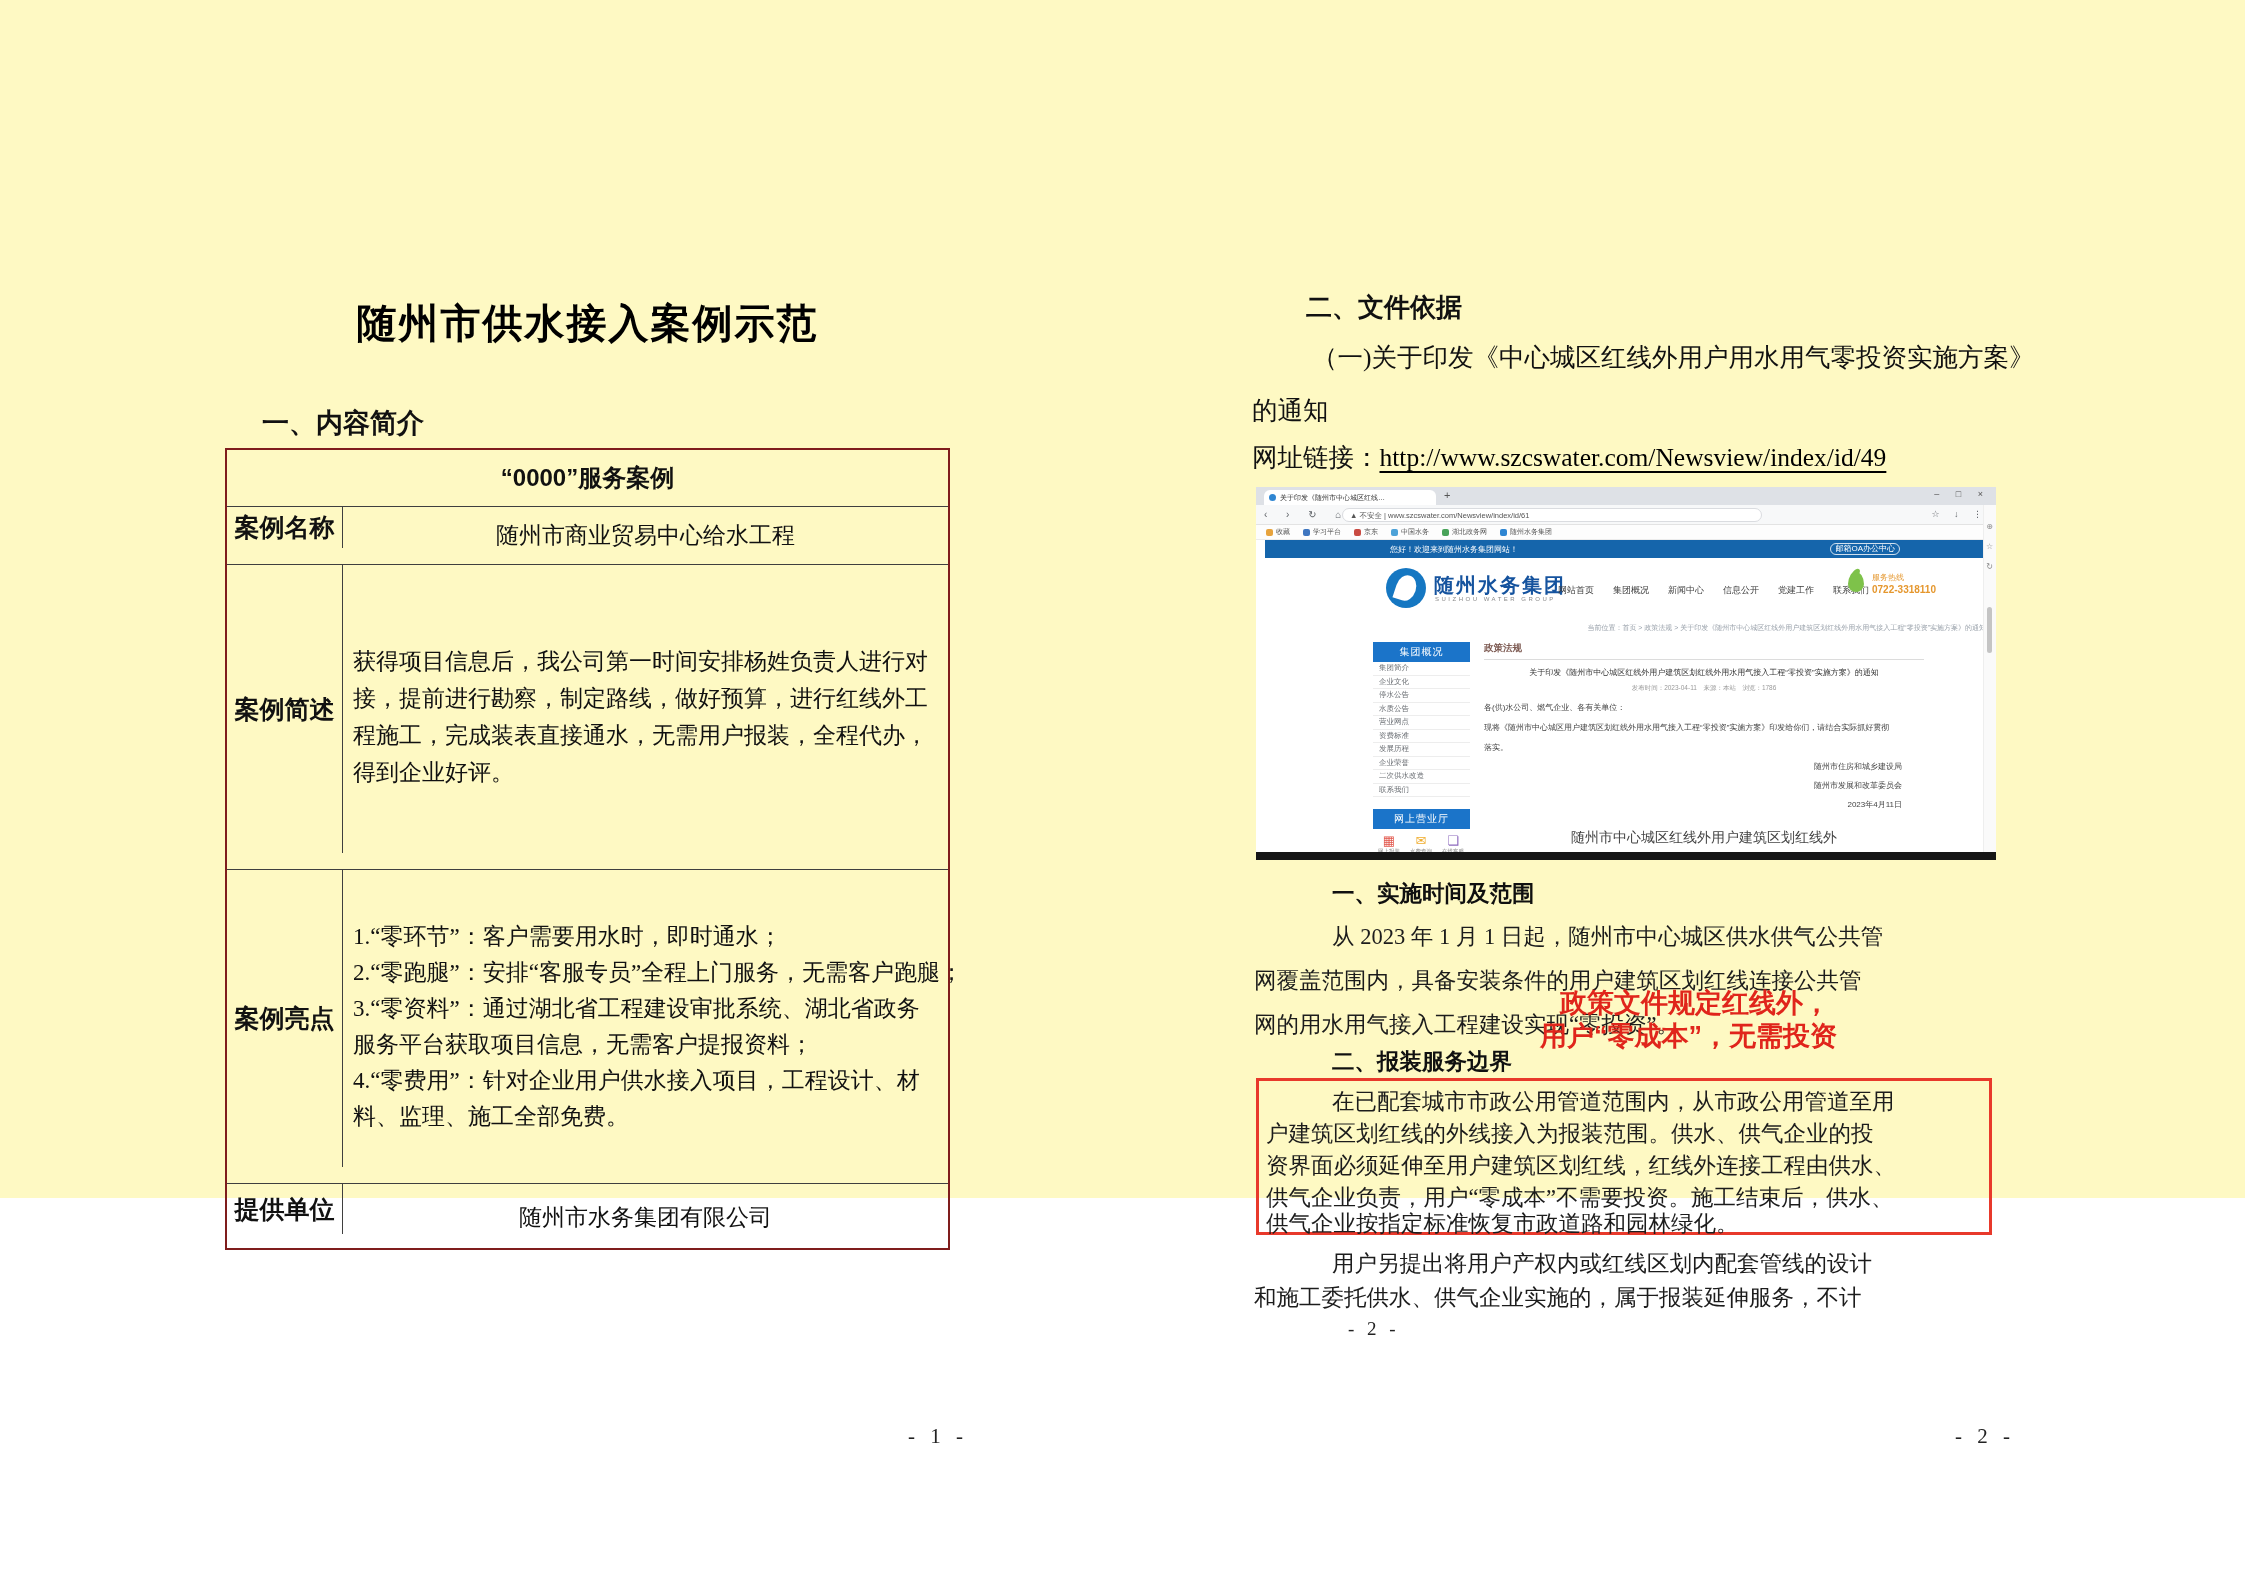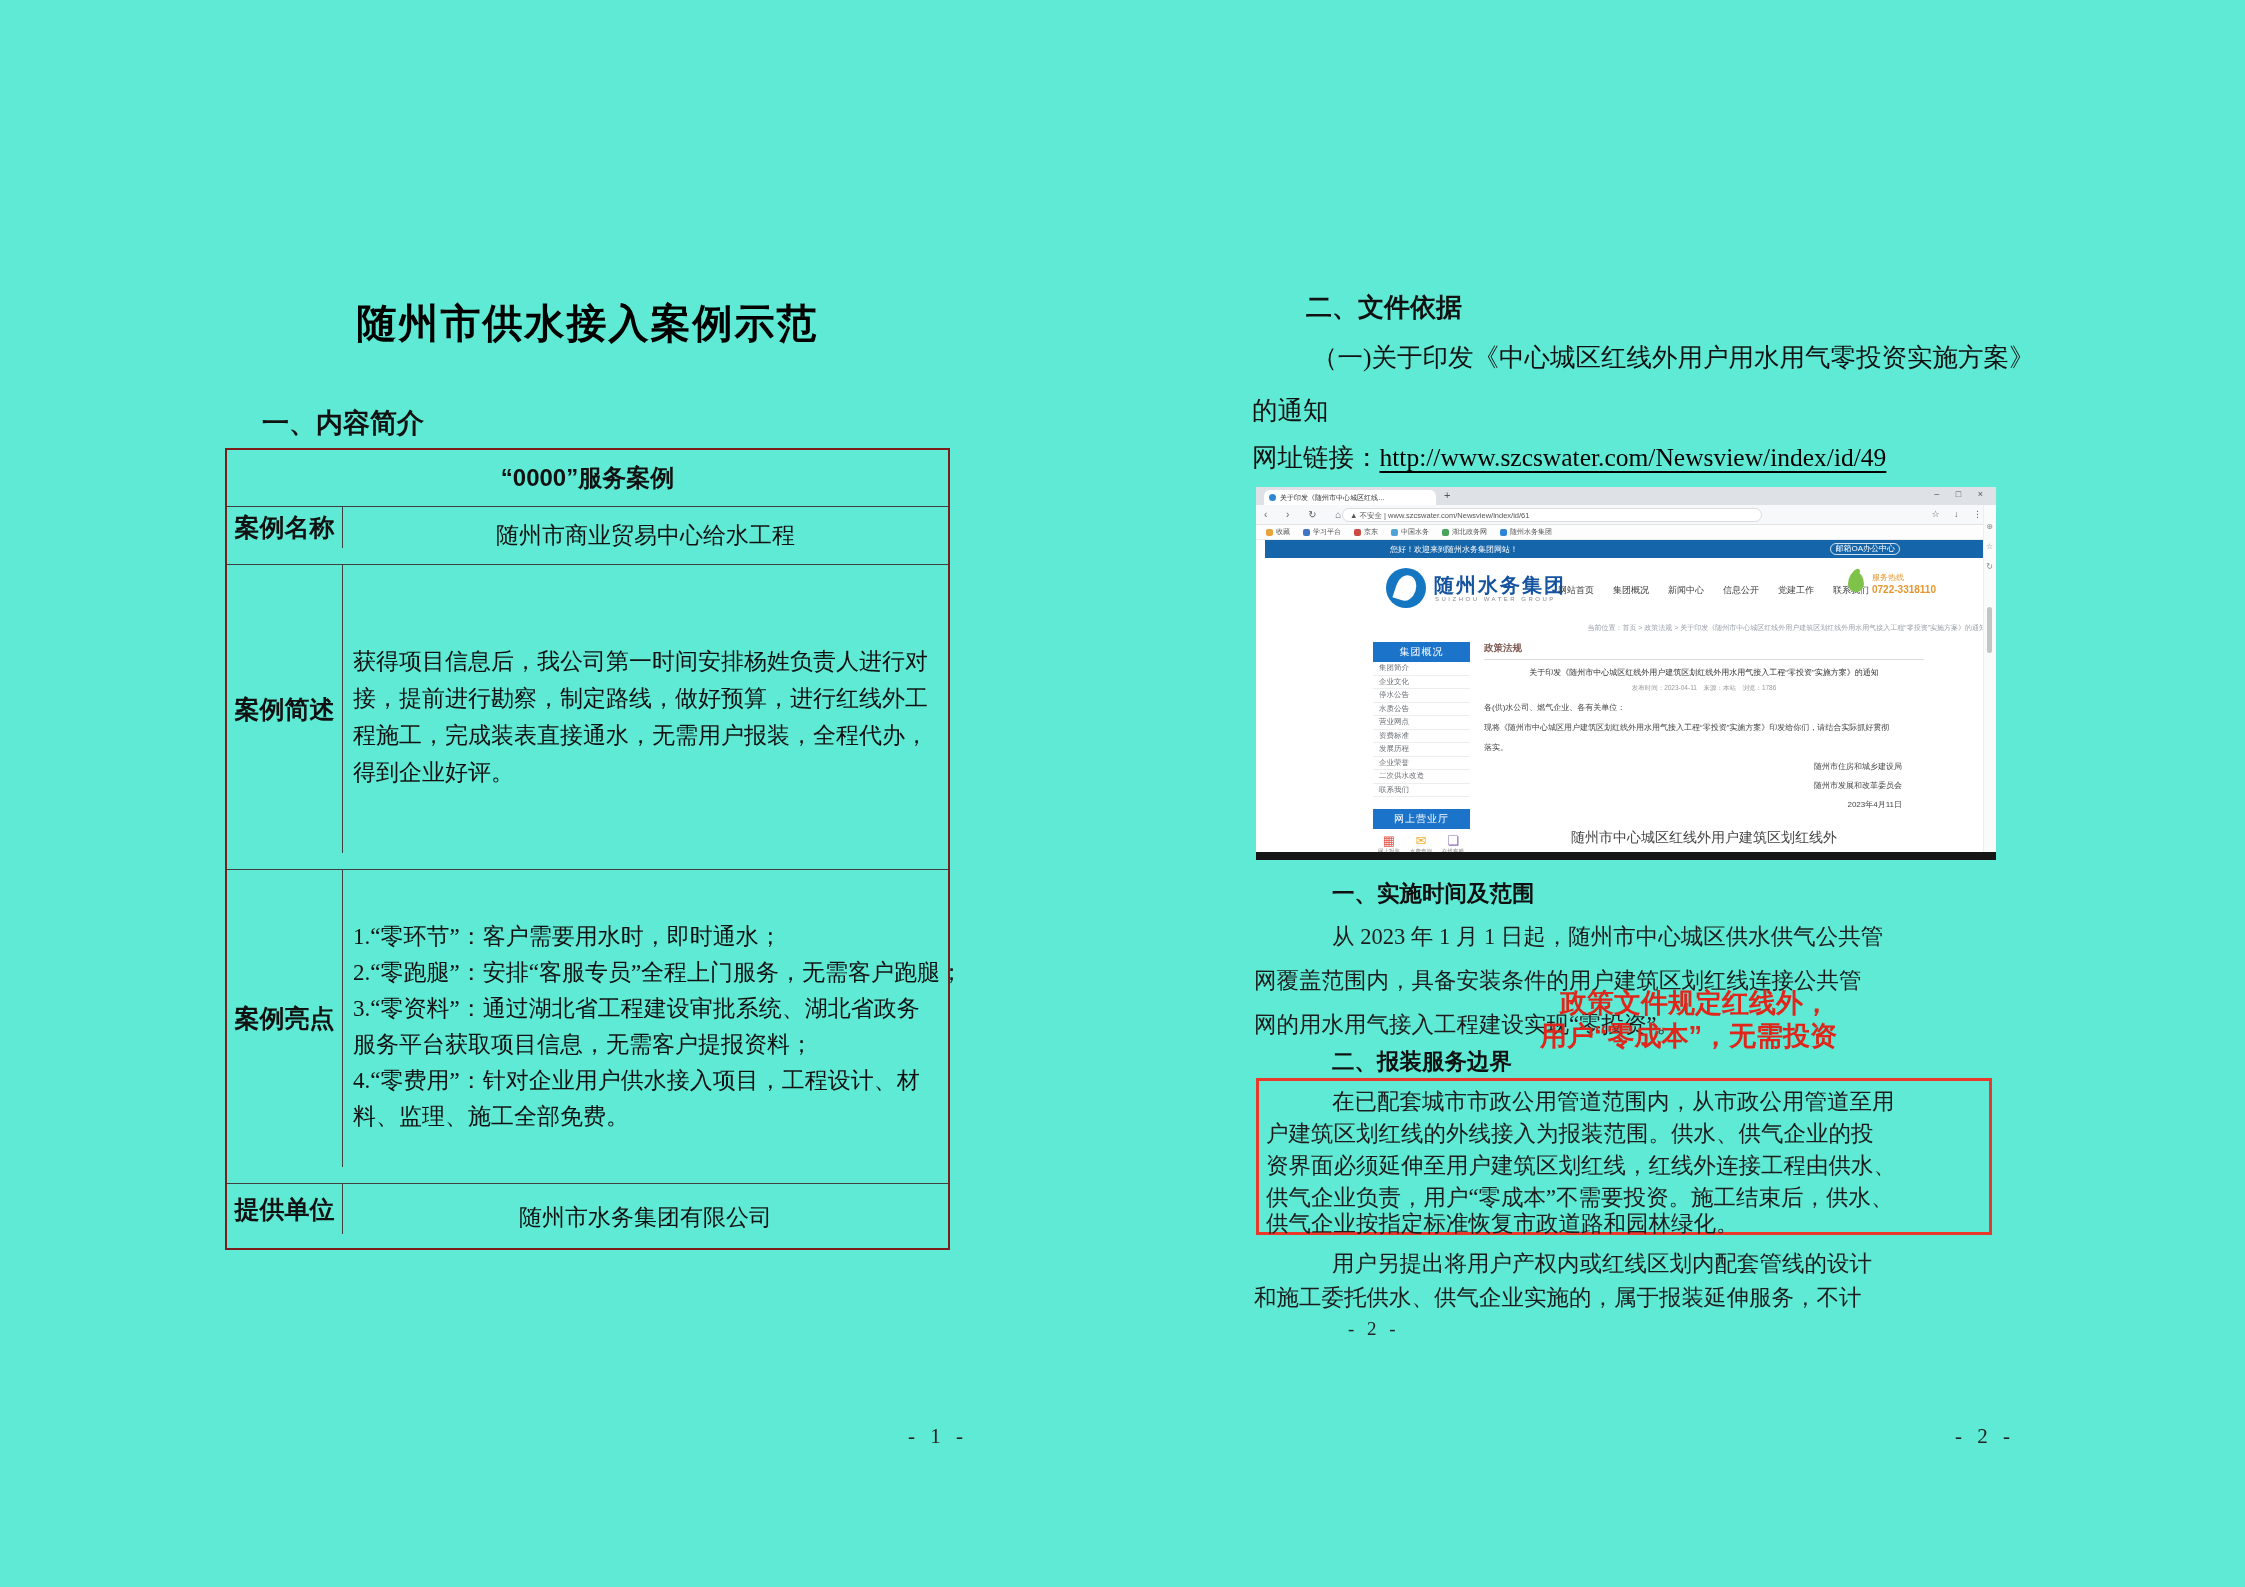--- a/index.html
+++ b/index.html
@@ -1,17 +1,17 @@
 <!DOCTYPE html>
 <html><head>
 <meta charset="utf-8">
 <style>
   html,body{margin:0;padding:0;background:#ffffff;width:2245px;height:1587px;overflow:hidden;
     font-family:"Liberation Sans","DejaVu Sans",sans-serif;}
-  #canvas{position:relative;width:2245px;height:1587px;background:#5eead4;}
+  #canvas{position:relative;width:2245px;height:1198px;background:#fef9c3;}
   .abs{position:absolute;}
   .serif{font-family:"Liberation Serif","DejaVu Serif",serif;}
   .sans{font-family:"Liberation Sans","DejaVu Sans",sans-serif;}
   .nowrap{white-space:nowrap;}
 
   
   .doc-title{left:225px;top:296px;width:725px;text-align:center;font-size:40px;font-weight:bold;
     letter-spacing:2px;color:#000;}
   .sec-head{left:262px;top:405px;font-size:27px;font-weight:bold;color:#111;}
   .case-table{left:225px;top:448px;width:725px;height:802px;border:2px solid #7f1d1d;box-sizing:border-box;

